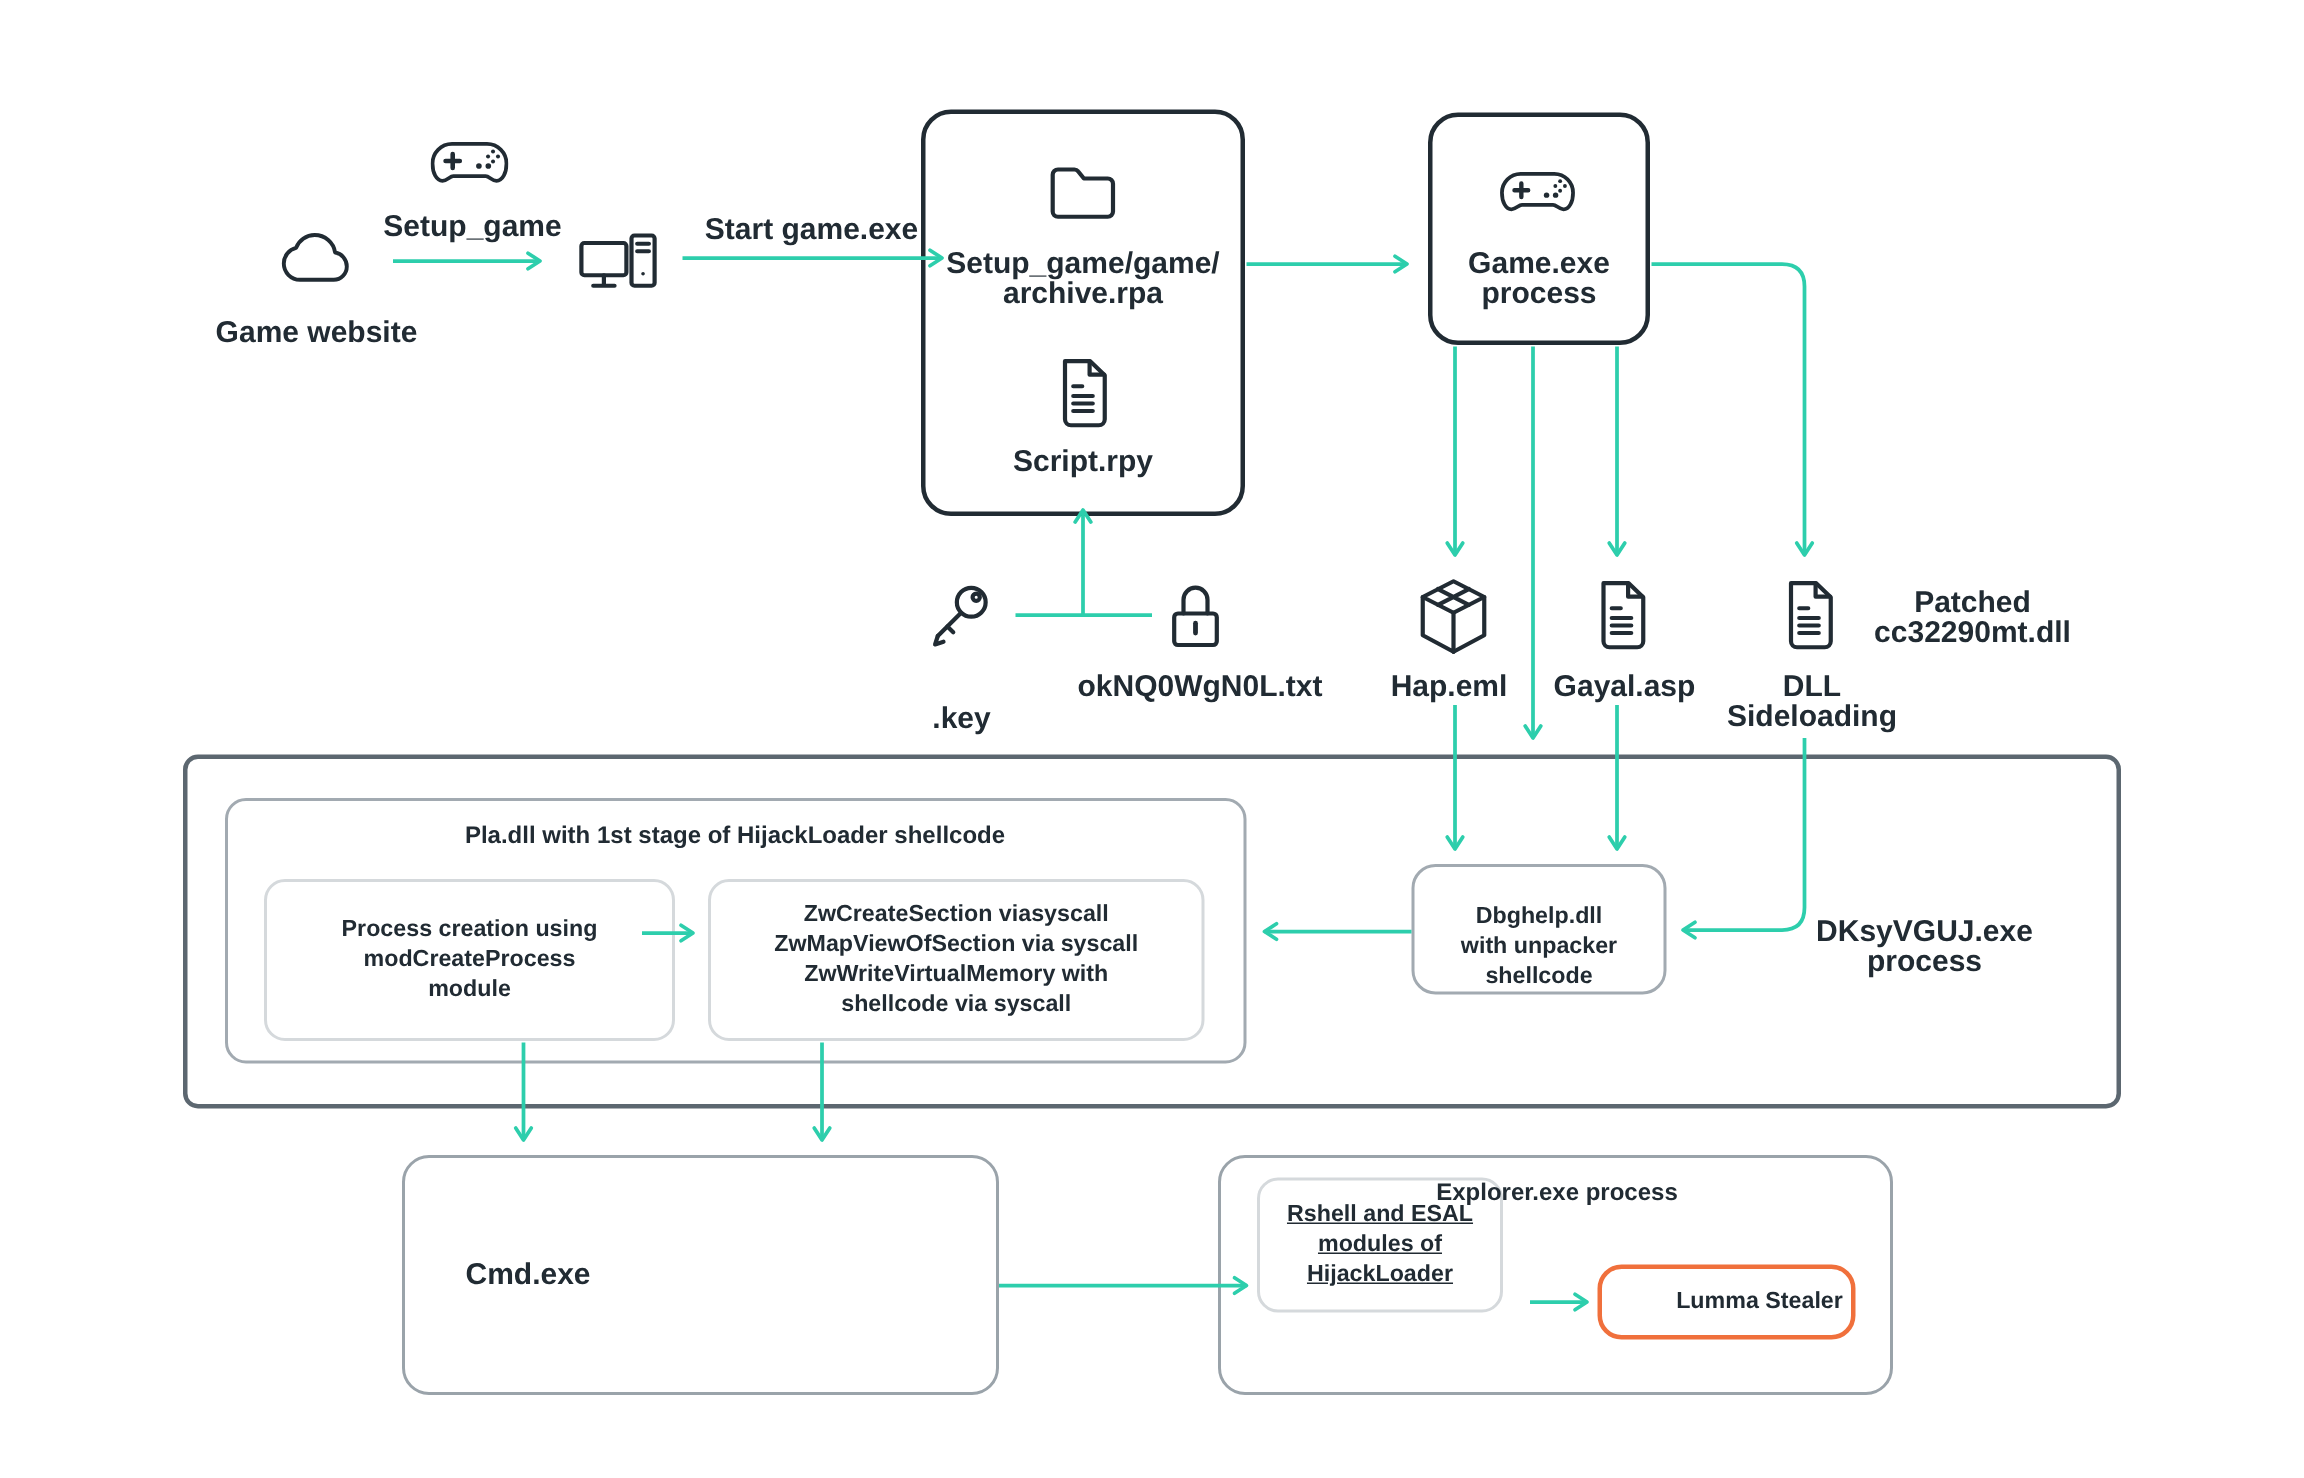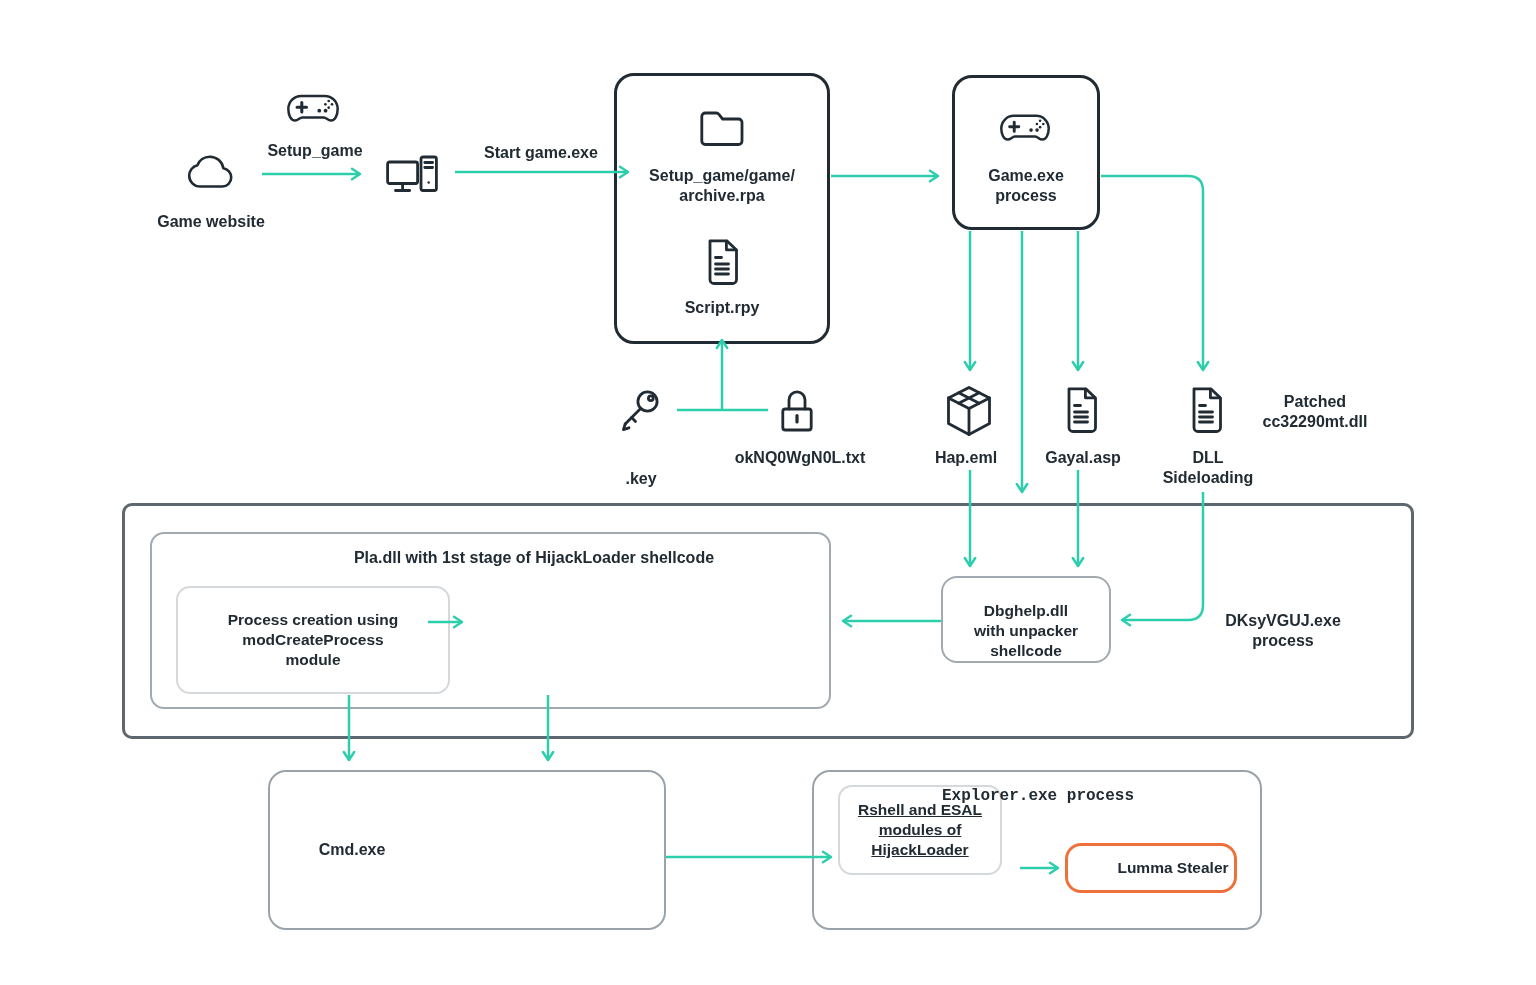--- a/index.html
+++ b/index.html
@@ -2,21 +2,21 @@
 <html><head>
 <meta charset="utf-8">
 <style>
   html,body{margin:0;padding:0;background:#ffffff;}
   .canvas{
     position:relative;width:1536px;height:985px;background:#ffffff;overflow:hidden;
     font-family:"Liberation Sans", sans-serif;color:#212b33;
   }
   .lbl{
     position:absolute;transform:translateX(-50%);text-align:center;
-    font-weight:700;font-size:16px;line-height:20px;white-space:nowrap;color:#212b33;
+    font-weight:700;font-size:20px;line-height:20px;white-space:nowrap;color:#212b33;
   }
   .lbl-title{font-size:16px;}
   .box{position:absolute;background:#ffffff;box-sizing:border-box;
     display:flex;flex-direction:column;align-items:center;justify-content:center;text-align:center;}
   .box-dark{border:3.5px solid #212b33;border-radius:20px;}
   .box-container{border:3px solid #5c6770;border-radius:10px;background:transparent;}
   .box-mid{border:2.5px solid #a2aab1;border-radius:14px;justify-content:flex-end;}
   .box-mid-lg{border:2.5px solid #9aa3aa;border-radius:18px;}
   .box-light{border:2px solid #d5d9dc;border-radius:14px;}
   .box-orange{border:3px solid #f0703c;border-radius:16px;}
@@ -40,20 +40,28 @@
   <div class="box box-mid" style="left:150px;top:532px;width:681px;height:177px;"></div>
 
   <div class="box box-light" style="left:176px;top:586px;width:274px;height:108px;">
     <div class="btxt">
       <div>Process creation using</div>
       <div>modCreateProcess</div>
       <div>module</div>
     </div>
   </div>
 
+  <div class="box box-light" style="left:472px;top:586px;width:331px;height:108px;">
+    <div class="btxt">
+      <div>ZwCreateSection viasyscall</div>
+      <div>ZwMapViewOfSection via syscall</div>
+      <div>ZwWriteVirtualMemory with</div>
+      <div>shellcode via syscall</div>
+    </div>
+  </div>
 
   <div class="box box-mid" style="left:941px;top:576px;width:170px;height:87px;border-radius:16px;">
     <div class="btxt">
       <div>Dbghelp.dll</div>
       <div>with unpacker</div>
       <div>shellcode</div>
     </div>
   </div>
 
   <div class="box box-mid-lg" style="left:268px;top:770px;width:398px;height:160px;"></div>
@@ -200,23 +208,23 @@
   <div class="lbl" style="left:1315px;top:392px;">
     <div>Patched</div>
     <div>cc32290mt.dll</div>
   </div>
 
   <div class="lbl" style="left:1283px;top:611px;">
     <div>DKsyVGUJ.exe</div>
     <div>process</div>
   </div>
 
-  <div class="lbl lbl-title" style="left:490px;top:548px;margin-left:44px;">Pla.dll with 1st stage of HijackLoader shellcode</div>
+  <div class="lbl lbl-title" style="left:490px;top:548px;">Pla.dll with 1st stage of HijackLoader shellcode</div>
   <div class="lbl" style="left:352px;top:840px;">Cmd.exe</div>
-  <div class="lbl lbl-title" style="left:1038px;top:786px;font-family:Liberation Mono, monospace;">Explorer.exe process</div>
+  <div class="lbl lbl-title" style="left:1038px;top:786px;">Explorer.exe process</div>
 
   <svg class="wires" width="1536" height="985" viewBox="0 0 1536 985">
     <defs>
       <marker id="ah" viewBox="0 0 20 20" refX="15" refY="10" markerWidth="16" markerHeight="16" markerUnits="userSpaceOnUse" orient="auto-start-reverse">
         <path d="M5 3.5 L15 10 L5 16.5" fill="none" stroke="#2DCEAC" stroke-width="3.1" stroke-linecap="round" stroke-linejoin="round"></path>
       </marker>
     </defs>
     <path class="wire" d="M262 174 H360" marker-end="url(#ah)"></path>
     <path class="wire" d="M455 172 H628" marker-end="url(#ah)"></path>
     <path class="wire" d="M831 176 H938" marker-end="url(#ah)"></path>

